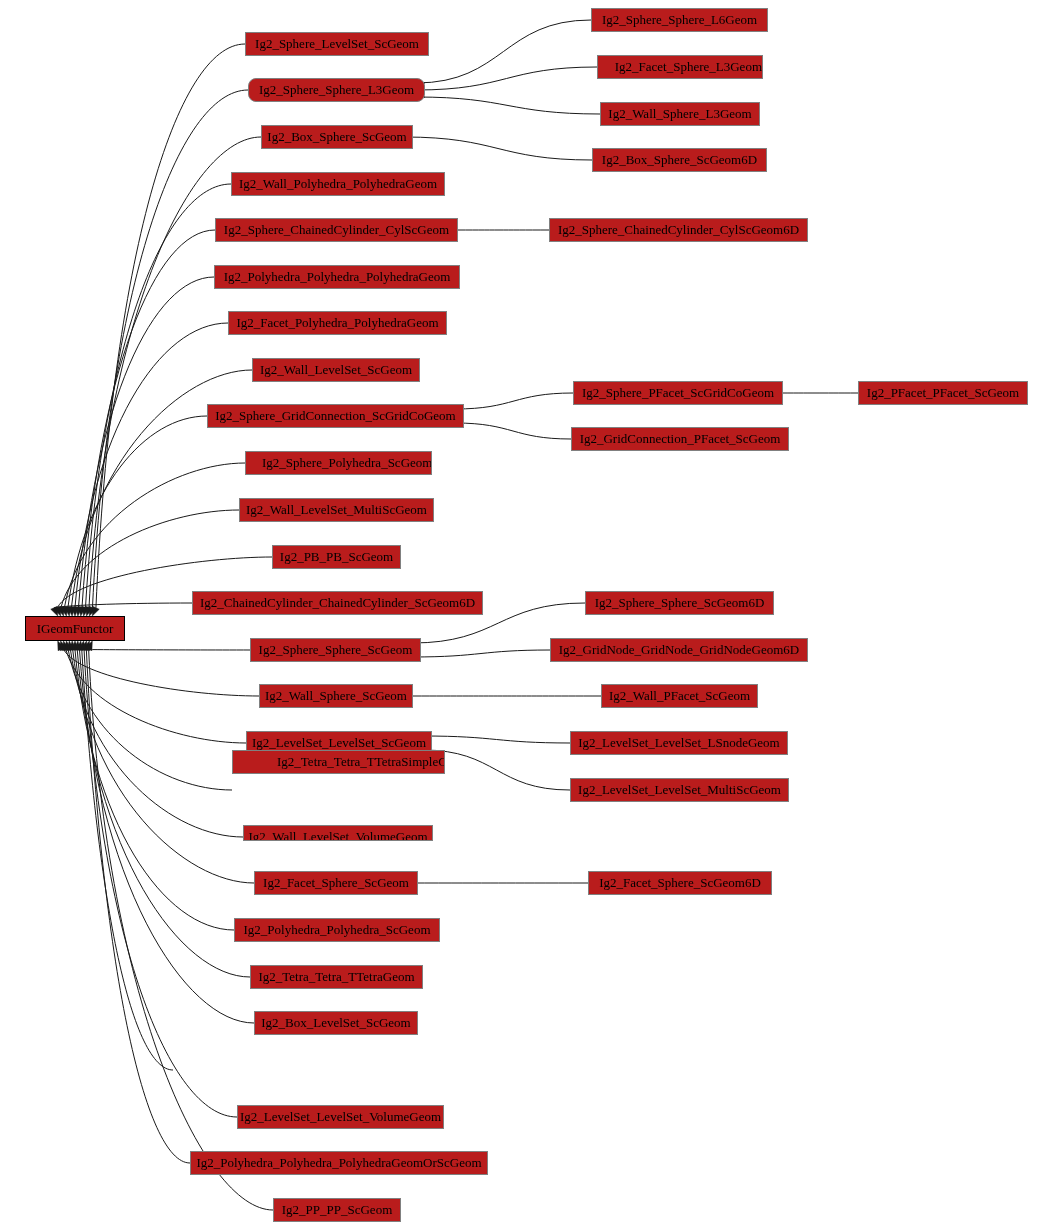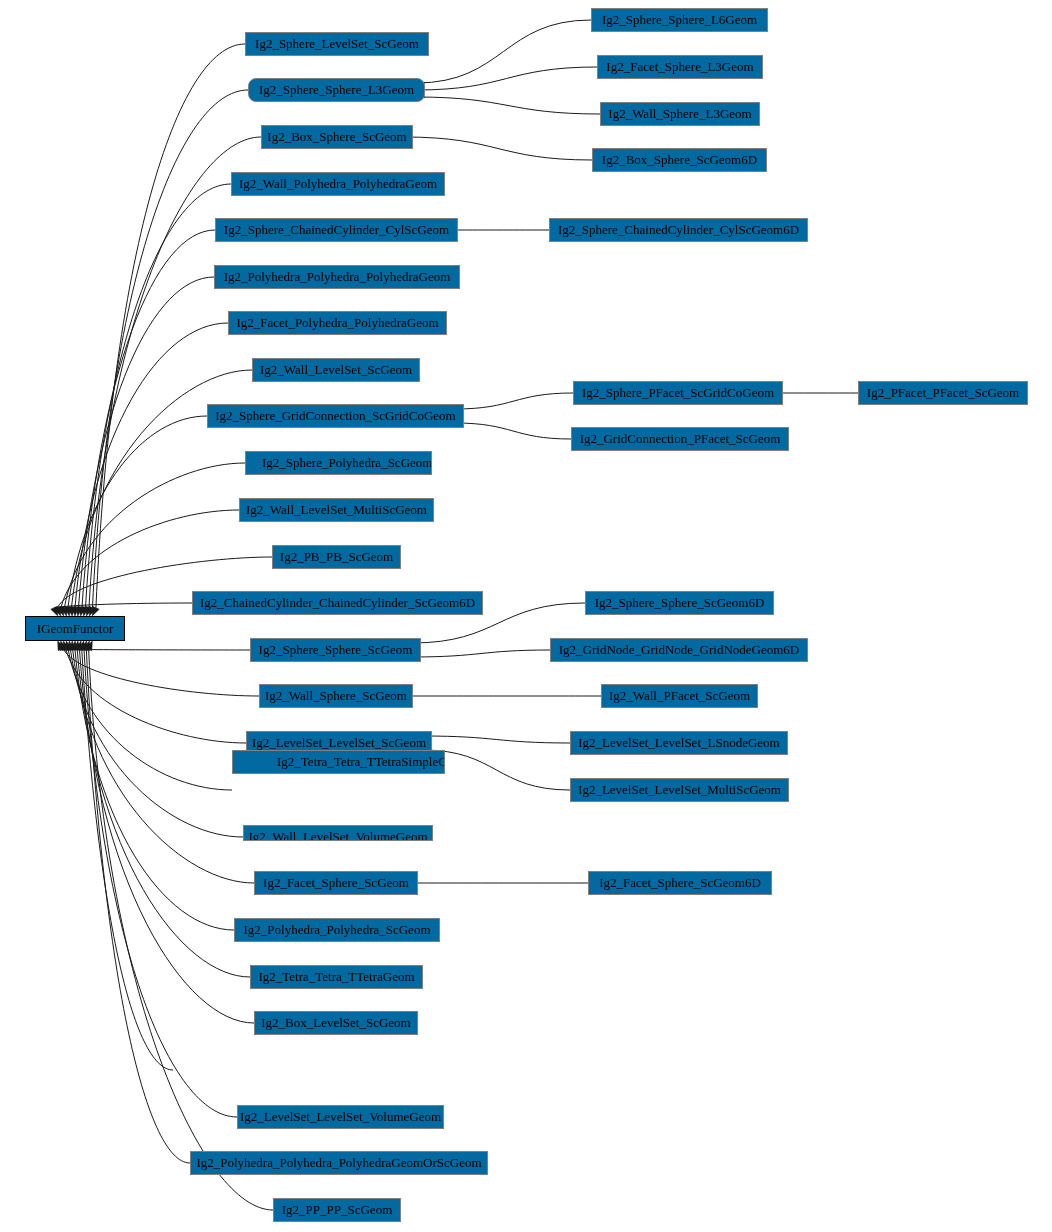--- a/index.html
+++ b/index.html
@@ -9,21 +9,21 @@
     background:#ffffff;
     margin:0 auto;
     overflow:hidden;
     font-family:"Liberation Serif","DejaVu Serif",serif;
   }
   #edges{position:absolute;left:0;top:0;width:1052px;height:1232px;}
   .node{
     position:absolute;
     box-sizing:border-box;
     border:1px solid #808080;
-    background:#0369a1;
+    background:#b91c1c;
     color:#000000;
     font-size:13px;
     line-height:22px;
     height:24px;
     text-align:center;
     white-space:nowrap;
     overflow:hidden;
   }
   .node.root{border-color:#000000;}
 </style>
@@ -133,21 +133,21 @@
     <div class="node" style="left: 232px; top: 750px; width: 213px; height: 24px; line-height: 22px; padding-left: 44px;">Ig2_Tetra_Tetra_TTetraSimpleGeom</div>
     <div class="node" style="left: 243px; top: 825px; width: 190px; height: 16px; line-height: 22px;">Ig2_Wall_LevelSet_VolumeGeom</div>
     <div class="node" style="left: 254px; top: 871px; width: 164px; height: 24px; line-height: 22px;">Ig2_Facet_Sphere_ScGeom</div>
     <div class="node" style="left: 234px; top: 918px; width: 206px; height: 24px; line-height: 22px;">Ig2_Polyhedra_Polyhedra_ScGeom</div>
     <div class="node" style="left: 250px; top: 965px; width: 173px; height: 24px; line-height: 22px;">Ig2_Tetra_Tetra_TTetraGeom</div>
     <div class="node" style="left: 254px; top: 1011px; width: 164px; height: 24px; line-height: 22px;">Ig2_Box_LevelSet_ScGeom</div>
     <div class="node" style="left: 237px; top: 1105px; width: 207px; height: 24px; line-height: 22px;">Ig2_LevelSet_LevelSet_VolumeGeom</div>
     <div class="node" style="left: 190px; top: 1151px; width: 298px; height: 24px; line-height: 22px;">Ig2_Polyhedra_Polyhedra_PolyhedraGeomOrScGeom</div>
     <div class="node" style="left: 273px; top: 1198px; width: 128px; height: 24px; line-height: 22px;">Ig2_PP_PP_ScGeom</div>
     <div class="node" style="left: 591px; top: 8px; width: 177px; height: 24px; line-height: 22px;">Ig2_Sphere_Sphere_L6Geom</div>
-    <div class="node" style="left: 597px; top: 55px; width: 166px; height: 24px; line-height: 22px;">Ig2_Facet_Sphere_L3Geom</div>
+    <div class="node" style="left: 597px; top: 55px; width: 166px; height: 24px; line-height: 22px; text-align: right;">Ig2_Facet_Sphere_L3Geom</div>
     <div class="node" style="left: 600px; top: 102px; width: 160px; height: 24px; line-height: 22px;">Ig2_Wall_Sphere_L3Geom</div>
     <div class="node" style="left: 592px; top: 148px; width: 175px; height: 24px; line-height: 22px;">Ig2_Box_Sphere_ScGeom6D</div>
     <div class="node" style="left: 549px; top: 218px; width: 259px; height: 24px; line-height: 22px;">Ig2_Sphere_ChainedCylinder_CylScGeom6D</div>
     <div class="node" style="left: 573px; top: 381px; width: 210px; height: 24px; line-height: 22px;">Ig2_Sphere_PFacet_ScGridCoGeom</div>
     <div class="node" style="left: 571px; top: 427px; width: 218px; height: 24px; line-height: 22px;">Ig2_GridConnection_PFacet_ScGeom</div>
     <div class="node" style="left: 585px; top: 591px; width: 189px; height: 24px; line-height: 22px;">Ig2_Sphere_Sphere_ScGeom6D</div>
     <div class="node" style="left: 550px; top: 638px; width: 258px; height: 24px; line-height: 22px;">Ig2_GridNode_GridNode_GridNodeGeom6D</div>
     <div class="node" style="left: 601px; top: 684px; width: 157px; height: 24px; line-height: 22px;">Ig2_Wall_PFacet_ScGeom</div>
     <div class="node" style="left: 570px; top: 731px; width: 218px; height: 24px; line-height: 22px;">Ig2_LevelSet_LevelSet_LSnodeGeom</div>
     <div class="node" style="left: 570px; top: 778px; width: 219px; height: 24px; line-height: 22px;">Ig2_LevelSet_LevelSet_MultiScGeom</div>

